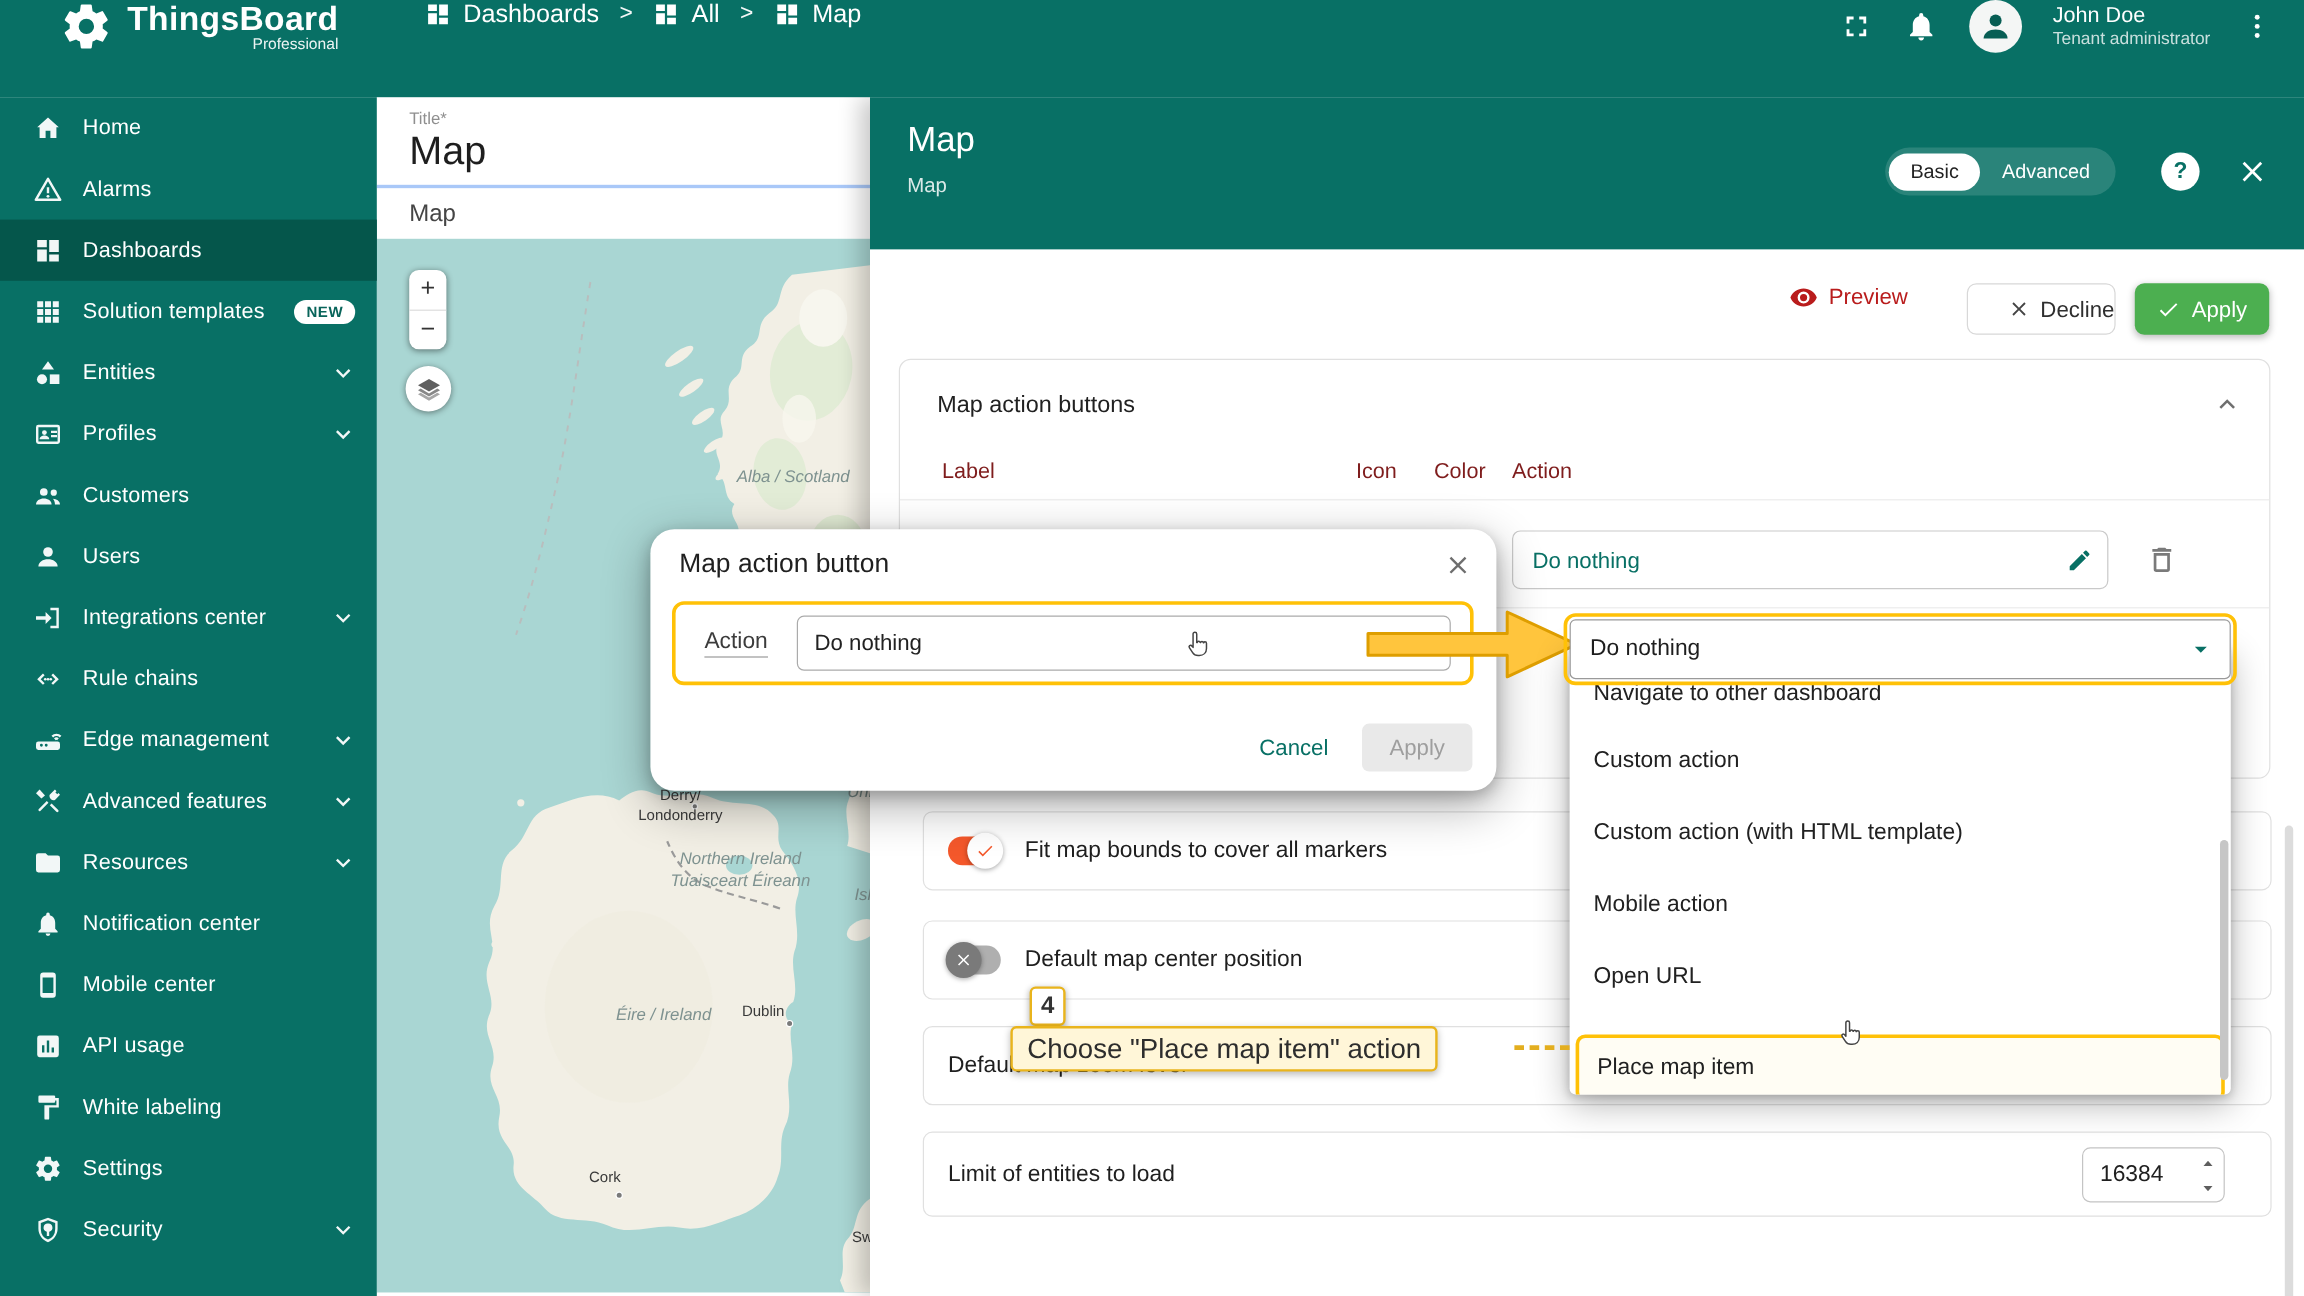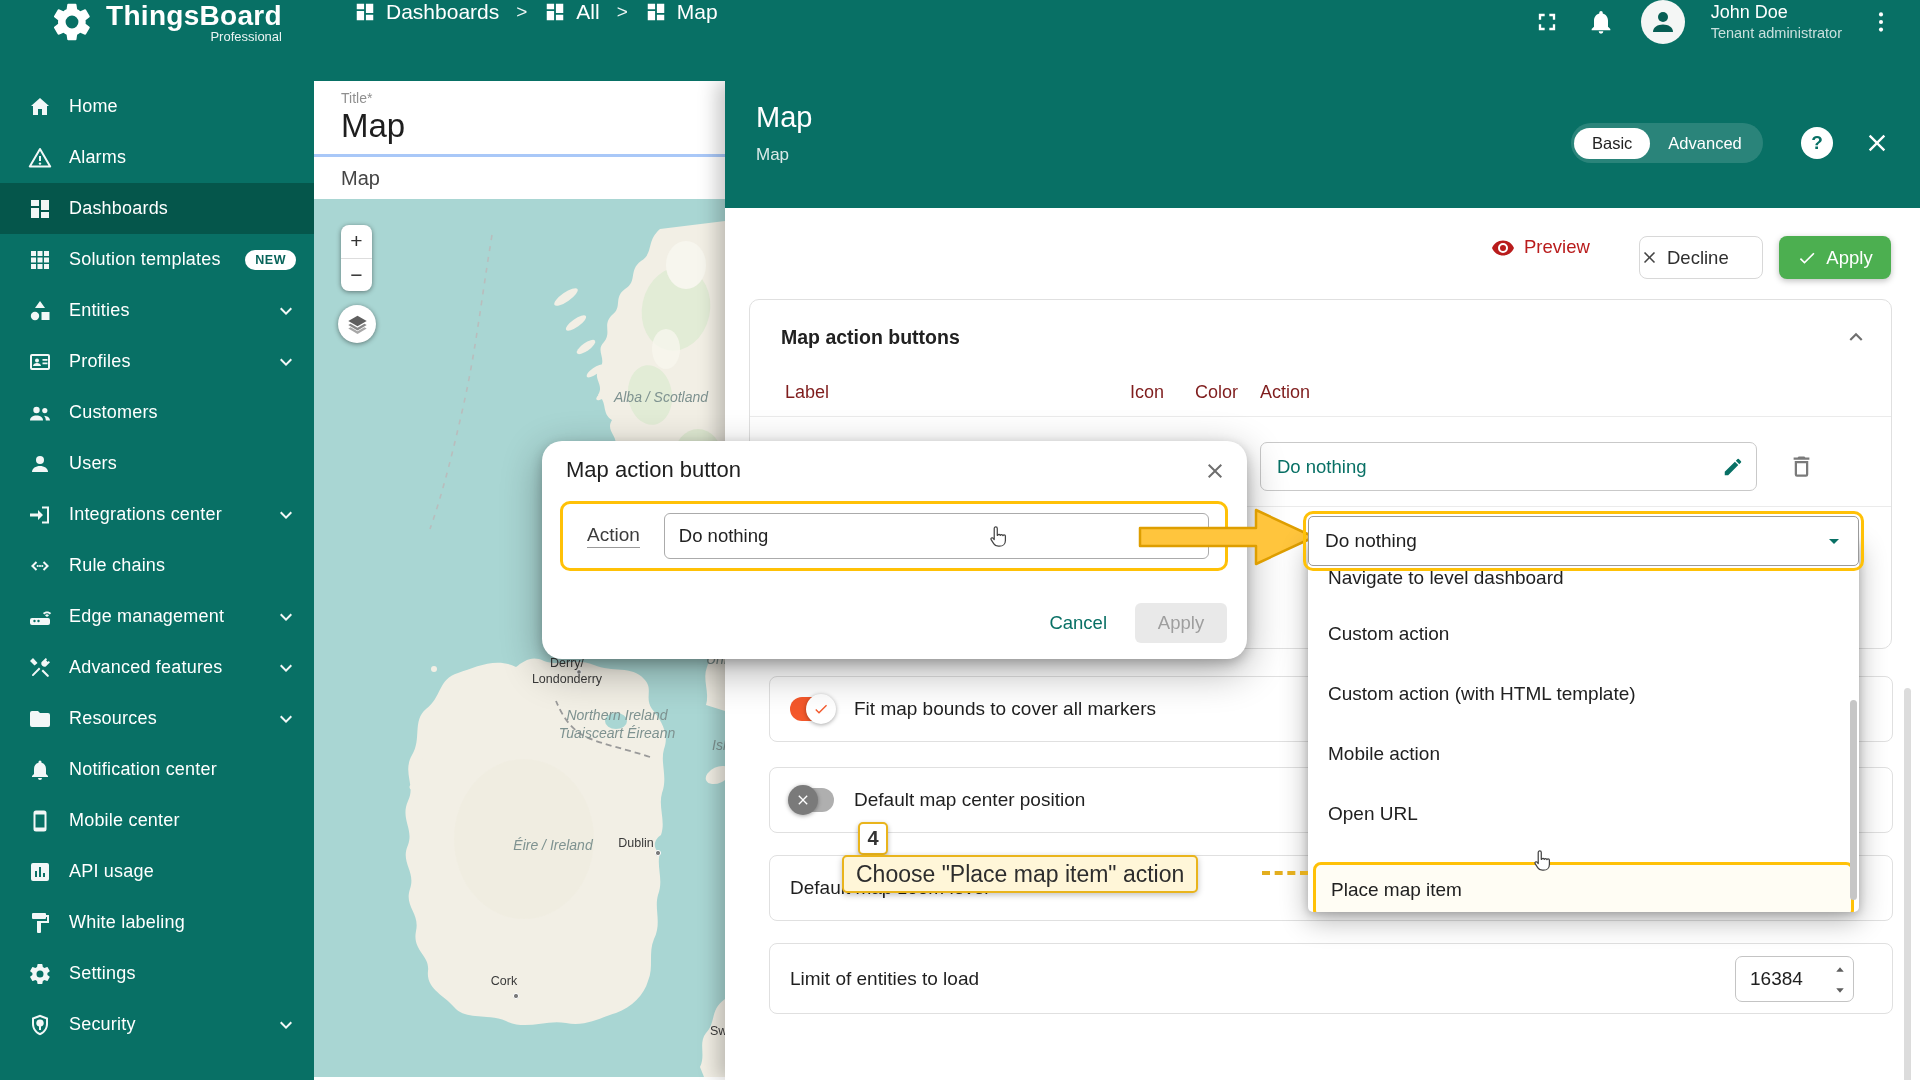--- a/index.html
+++ b/index.html
@@ -67,27 +67,27 @@
   .panel-subtitle{position:absolute;left:31px;top:64px;font-size:17px;opacity:.85}
   .mode-toggle{position:absolute;left:846px;top:42px;height:40px;display:flex;align-items:center;background:rgba(255,255,255,.14);border-radius:20px;padding:3px}
   .mode-seg{font-size:16.5px;padding:6px 18px;border-radius:17px;color:#fff;cursor:pointer}
   .mode-seg.selected{background:#fff;color:#222;font-weight:500}
   .help-btn{position:absolute;left:1076px;top:46px;width:32px;height:32px;border-radius:50%;background:#fff;color:var(--green);font-size:19px;font-weight:700;display:flex;align-items:center;justify-content:center;cursor:pointer}
   .close-btn{position:absolute;left:1138px;top:48px;width:28px;height:28px;color:#fff;cursor:pointer}
   .panel-body{position:absolute;top:127px;left:0;right:0;bottom:0;background:#fff}
 
   .btn-preview{position:absolute;left:766px;top:28px;height:43px;display:flex;align-items:flex-start;gap:9px;font-size:18.5px;color:#b91c1c;cursor:pointer}
   .btn-preview .i{width:24px;height:24px}
-  .btn-decline{position:absolute;left:914px;top:28px;width:124px;height:43px;border:1px solid #D8D8D8;border-radius:8px;display:flex;align-items:center;justify-content:flex-start;gap:8px;font-size:18.5px;color:#2F2F2F;background:#fff;cursor:pointer}
+  .btn-decline{position:absolute;left:914px;top:28px;width:124px;height:43px;border:1px solid #D8D8D8;border-radius:8px;display:flex;align-items:center;justify-content:flex-end;gap:8px;font-size:18.5px;color:#2F2F2F;background:#fff;cursor:pointer}
   .btn-decline .i{width:19px;height:19px;color:#444}
   .btn-apply{position:absolute;left:1054px;top:28px;width:112px;height:43px;background:var(--apply);border-radius:8px;color:#fff;display:flex;align-items:center;justify-content:center;gap:9px;font-size:18.5px;font-weight:500;box-shadow:0 2px 6px rgba(0,0,0,.25);cursor:pointer}
   .btn-apply .i{width:20px;height:20px}
 
   .card{position:absolute;left:24px;top:91px;width:1143px;height:350px;border:1px solid #E0E0E0;border-radius:10px;background:#fff}
-  .card-title{position:absolute;left:31px;top:26px;font-size:19.5px;font-weight:700;color:#212121}
+  .card-title{position:absolute;left:31px;top:26px;font-size:19.5px;font-weight:400;color:#212121}
   .card-collapse{position:absolute;right:22px;top:24px;width:26px;height:26px;color:#6F6F6F;cursor:pointer}
   .cols{position:absolute;left:0;top:72px;width:100%;height:44px}
   .col{position:absolute;top:10px;font-size:18px;color:#7f1d1d}
   .cols-divider{position:absolute;left:0;top:116px;width:100%;border-top:1px solid #EBEBEB}
   .action-select{position:absolute;left:510px;top:142px;width:497px;height:49px;border:1px solid #C9C9C9;border-radius:7px;display:flex;align-items:center;padding:0 12px 0 16px;color:var(--green);font-size:18.5px;font-weight:500;background:#fff;cursor:pointer}
   .action-select .i{margin-left:auto;width:22px;height:22px;color:var(--green)}
   .row-trash{position:absolute;left:1038px;top:153px;width:27px;height:27px;color:#7A7A7A;cursor:pointer}
   .row-divider{position:absolute;left:0;top:206px;width:100%;border-top:1px solid #EBEBEB}
 
   .opt-row{position:absolute;left:44px;width:1124px;height:66px;border:1px solid #E0E0E0;border-radius:8px;background:#fff;display:flex;align-items:center;padding:0 20px}
@@ -653,21 +653,21 @@
       <span class="btn-modal-apply">Apply</span>
     </div>
   </div>
 
   <svg class="big-arrow" viewBox="0 0 182 70">
     <polygon points="2,26 118,26 118,8 176,35 118,62 118,44 2,44" fill="#FFC53D" stroke="#DE9E00" stroke-width="2.5" stroke-linejoin="round"></polygon>
   </svg>
 
   <div class="dd-panel">
     <div id="dd-list">
-        <div class="dd-option cut">Navigate to level dashboard</div>
+        <div class="dd-option cut">Navigate to other dashboard</div>
         <div class="dd-option">Custom action</div>
         <div class="dd-option">Custom action (with HTML template)</div>
         <div class="dd-option">Mobile action</div>
         <div class="dd-option">Open URL</div>
         <div class="dd-option hl">Place map item</div>
       </div>
     <div class="dd-scroll"></div>
   </div>
   <div class="dd-trigger">
     <span>Do nothing</span>

